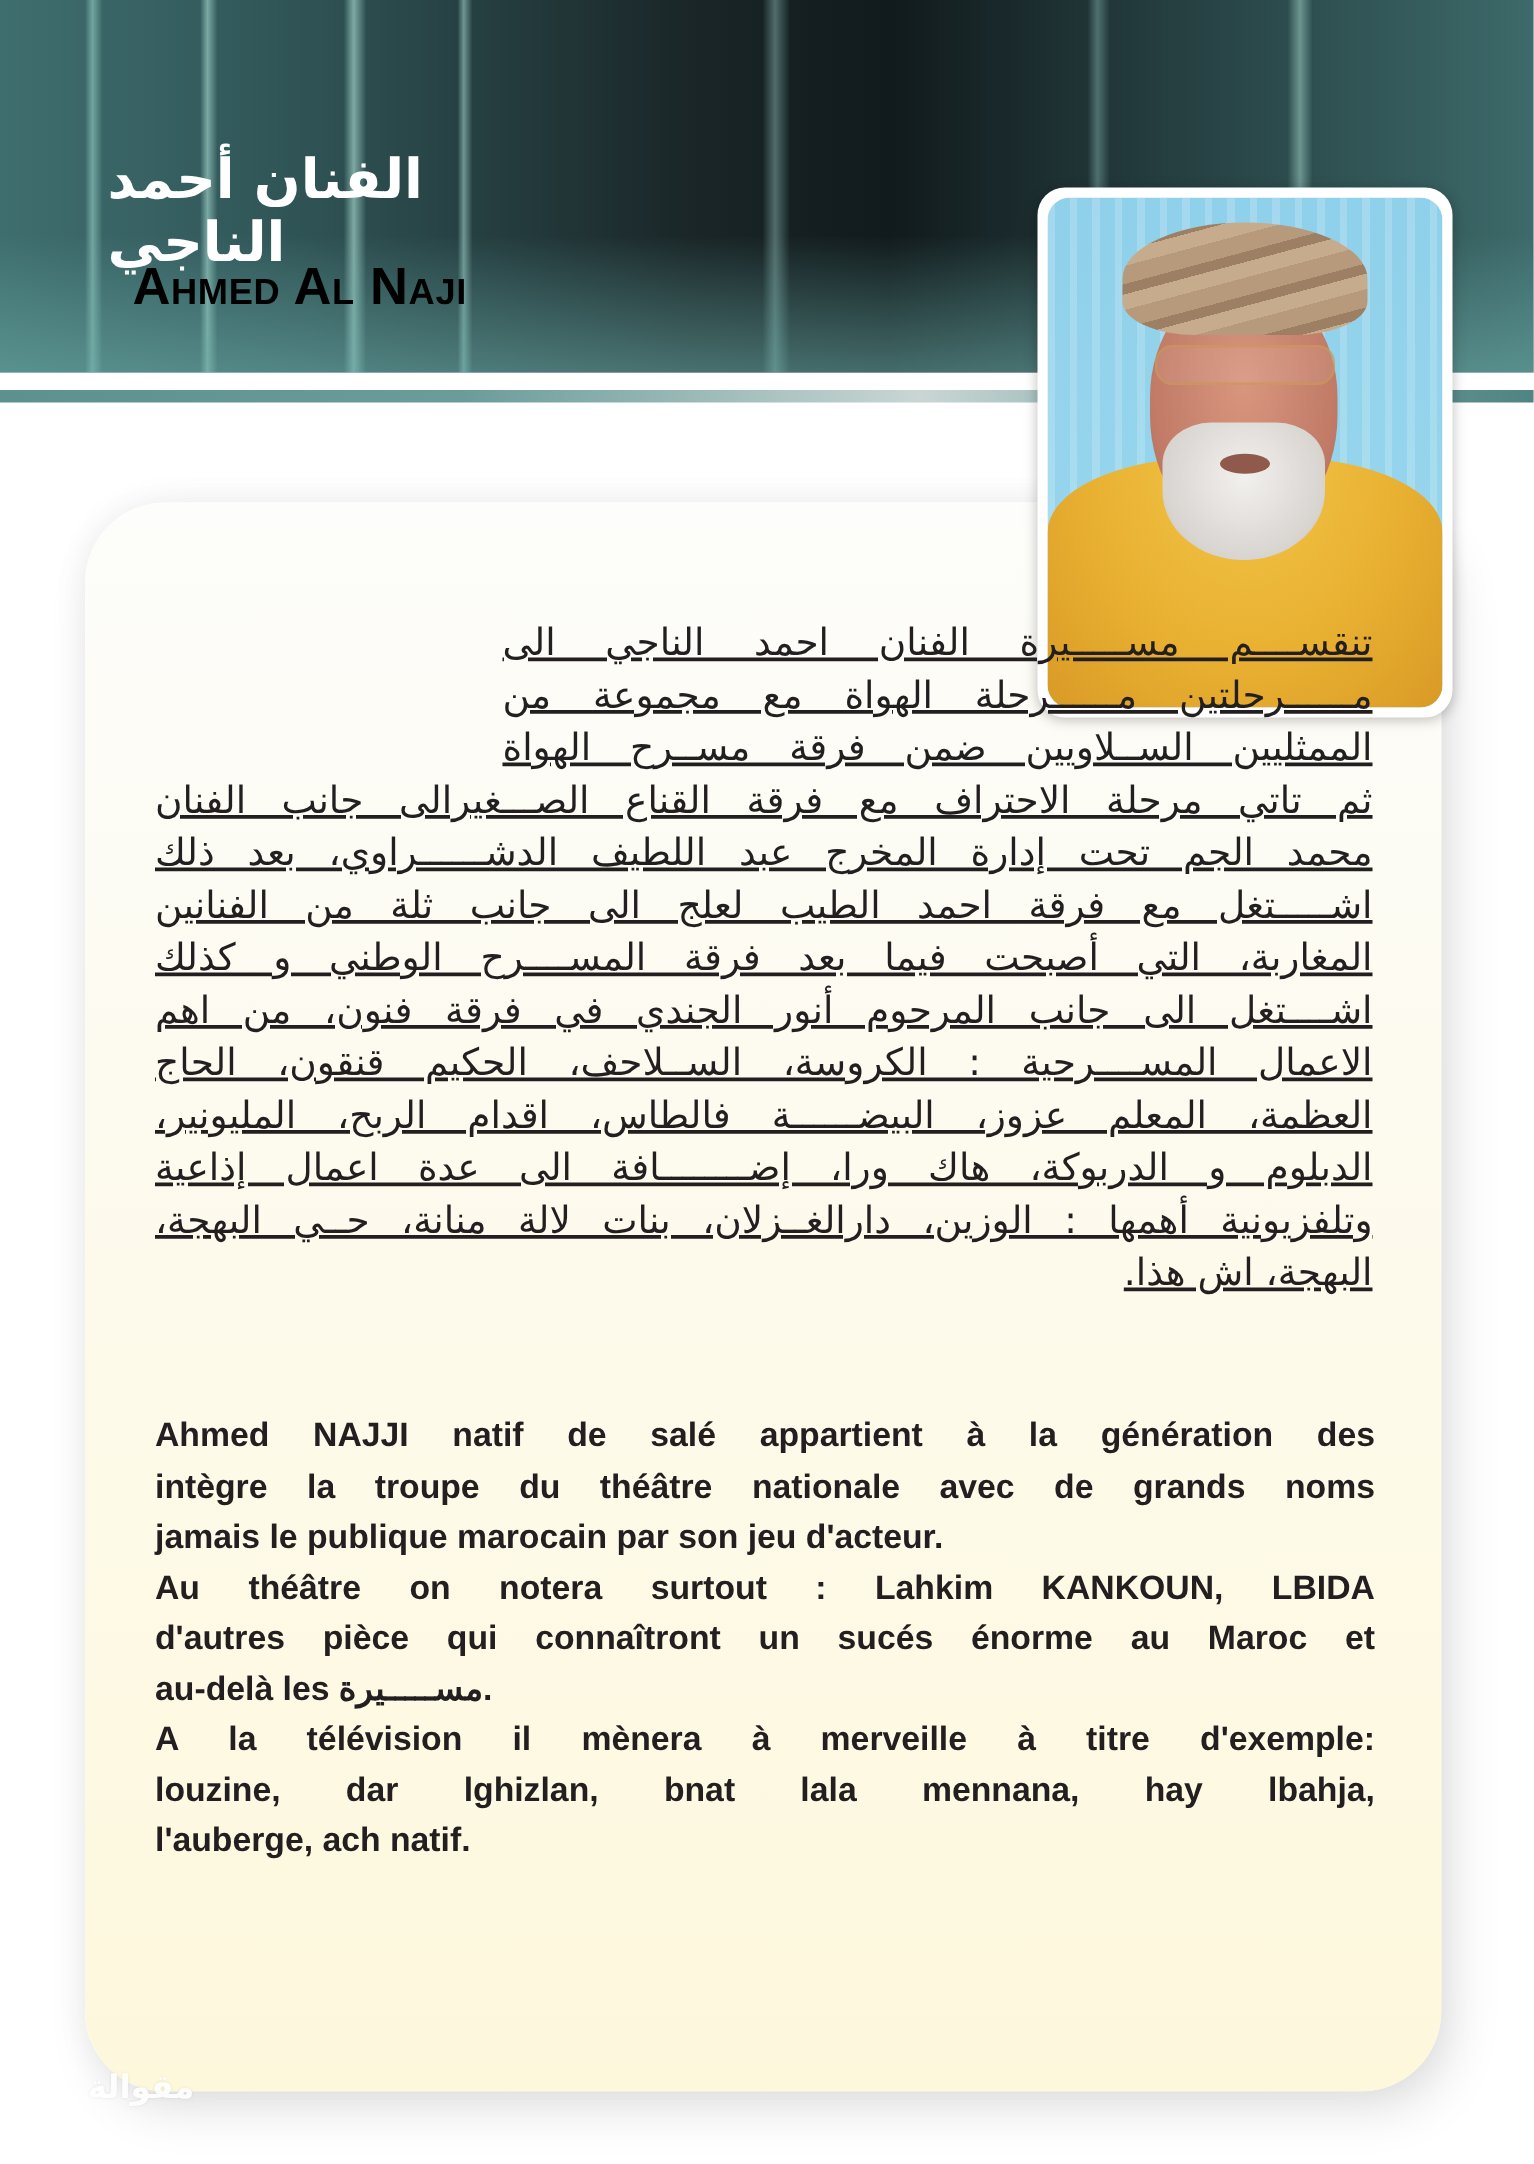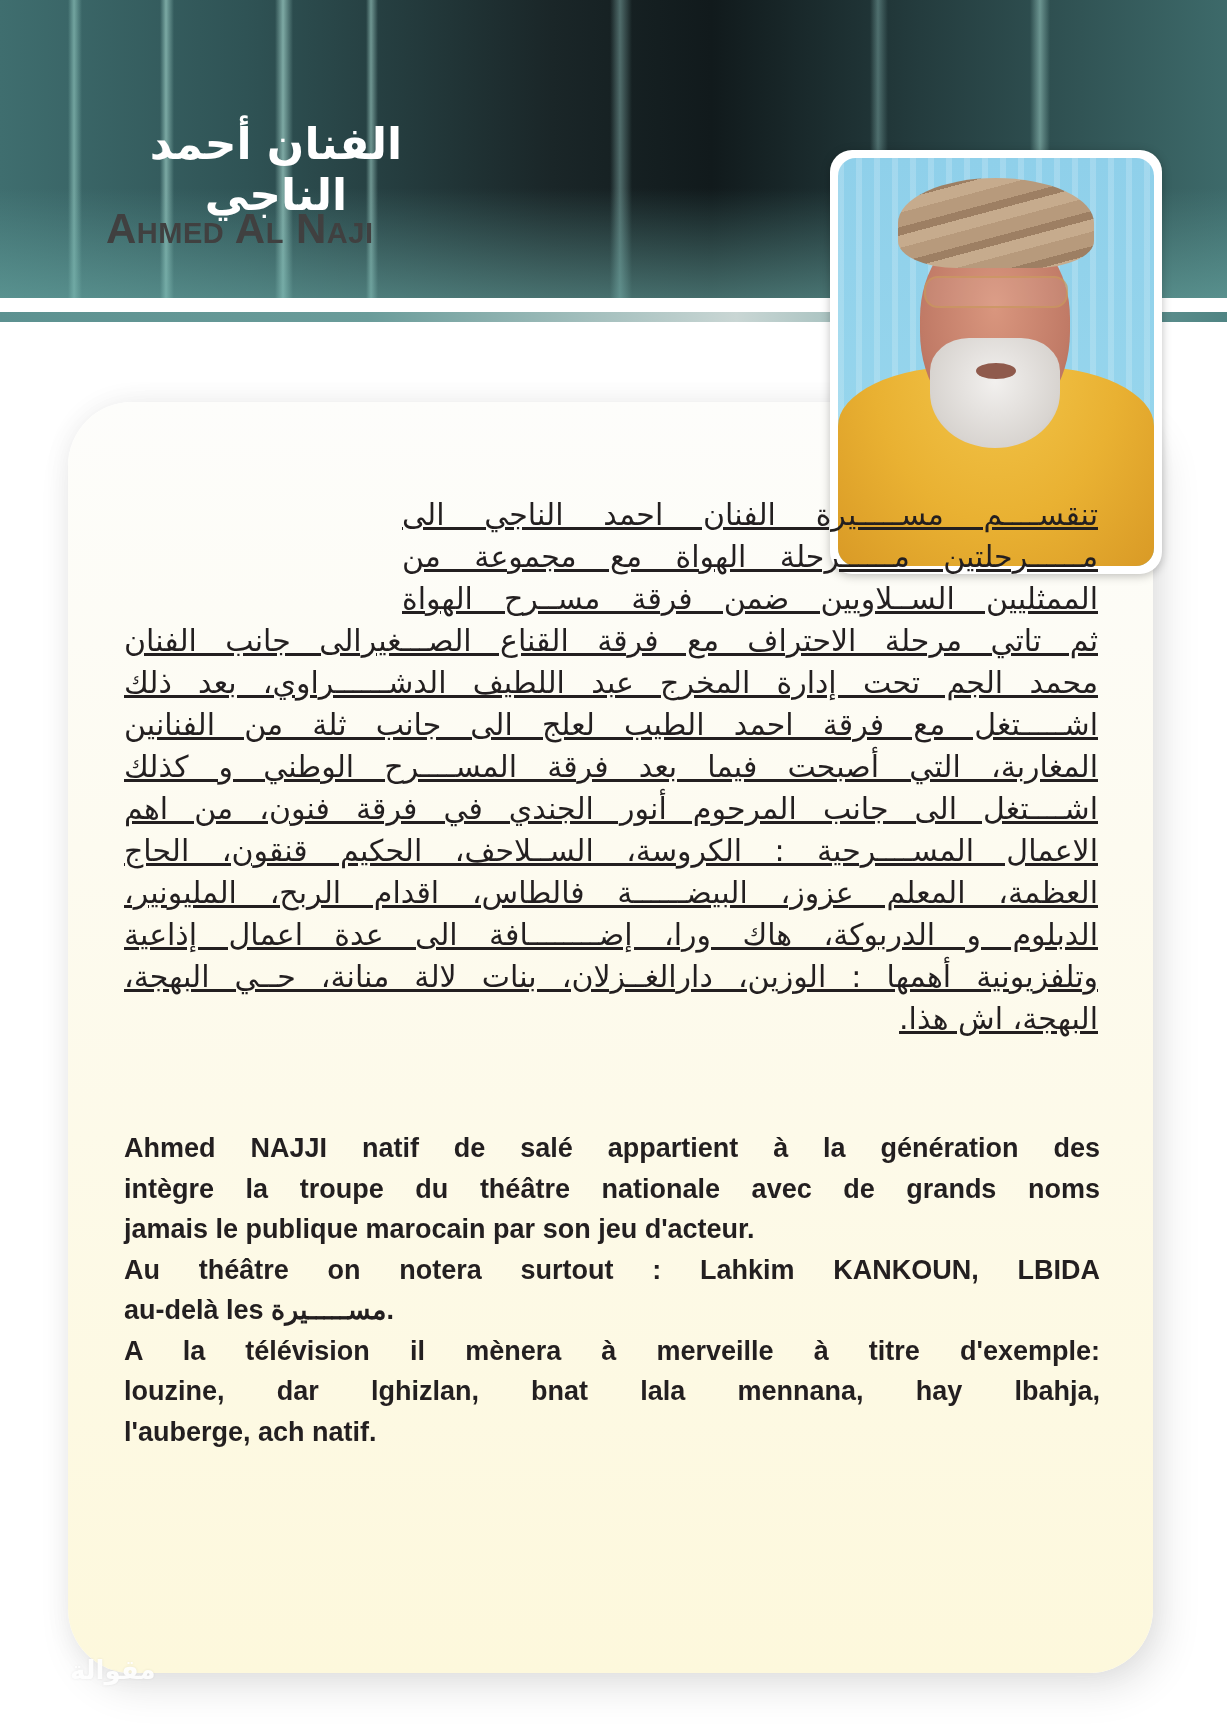--- a/index.html
+++ b/index.html
@@ -25,27 +25,27 @@
   }
   .header::after {
     content: ""; position: absolute; left: 0; right: 0; bottom: 0; height: 110px;
     background: linear-gradient(180deg, rgba(110,170,165,0) 0%, rgba(110,175,170,0.55) 100%);
   }
   .header-stripe {
     position: absolute; left: 0; top: 312px; width: 1227px; height: 10px;
     background: linear-gradient(90deg, #5c9190 0%, #6a9c9a 30%, #c9d6d4 60%, #7aa6a4 80%, #4f8483 100%);
   }
   .title-ar {
-    position: absolute; left: 86px; top: 118px; width: 380px; text-align: center;
+    position: absolute; left: 86px; top: 118px; width: 380px; text-align: left;
     color: #ffffff; font-size: 44px; font-weight: bold; direction: rtl;
     font-family: "DejaVu Sans", sans-serif;
   }
   .title-en {
     position: absolute; left: 106px; top: 205px;
-    color: #404040; font-size: 42px; font-weight: bold; font-variant: small-caps;
+    color: #000000; font-size: 42px; font-weight: bold; font-variant: small-caps;
     font-family: "Liberation Sans", sans-serif; letter-spacing: 0.5px;
   }
   .card {
     position: absolute; left: 68px; top: 402px; width: 1085px; height: 1271px;
     border-radius: 64px;
     background: linear-gradient(180deg, #fdfdfb 0%, #fdfbf0 35%, #fdf8dc 100%);
     box-shadow: 10px 16px 40px rgba(0,0,0,0.10), 0 0 28px rgba(0,0,0,0.06);
   }
   .photo-frame {
     position: absolute; left: 830px; top: 150px; width: 332px; height: 424px;
@@ -146,19 +146,20 @@
   <span class="ar-line">الدبلوم و الدربوكة، هاك ورا، إضــــــــافة الى عدة اعمال إذاعية</span>
   <span class="ar-line">وتلفزيونية أهمها : الوزين، دارالغــزلان، بنات لالة منانة، حــي البهجة،</span>
   <span class="ar-line last">البهجة، اش هذا.</span>
 </div>
 
 <div class="fr-text">
   <span class="fr-line">Ahmed NAJJI natif de salé appartient à la génération des</span>
   <span class="fr-line">intègre la troupe du théâtre nationale avec de grands noms</span>
   <span class="fr-line last">jamais le publique marocain par son jeu d'acteur.</span>
   <span class="fr-line">Au théâtre on notera surtout : Lahkim KANKOUN, LBIDA</span>
+  <span class="fr-line">d'autres pièce qui connaîtront un sucés énorme au Maroc et</span>
   <span class="fr-line last">au-delà les مســـــيرة.</span>
   <span class="fr-line">A la télévision il mènera à merveille à titre d'exemple:</span>
   <span class="fr-line">louzine, dar lghizlan, bnat lala mennana, hay lbahja,</span>
   <span class="fr-line last">l'auberge, ach natif.</span>
 </div>
 
 <div class="watermark">مقوالة</div>
 
 </body></html>

